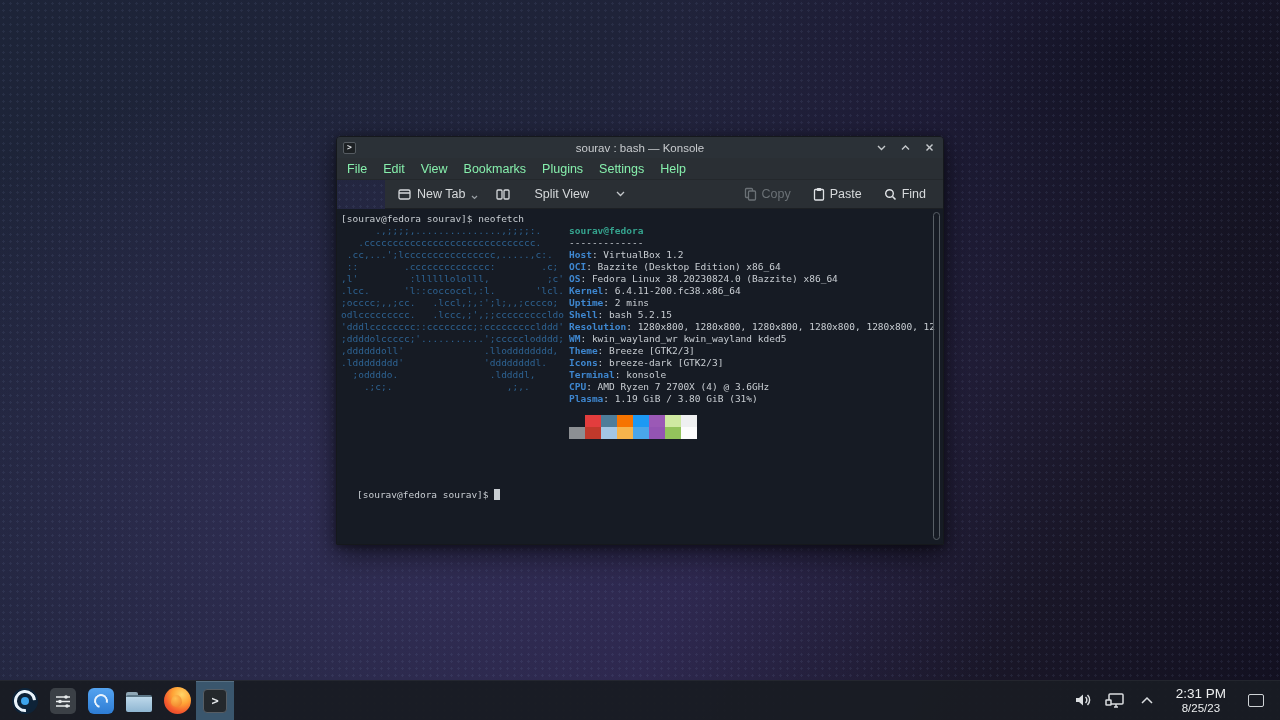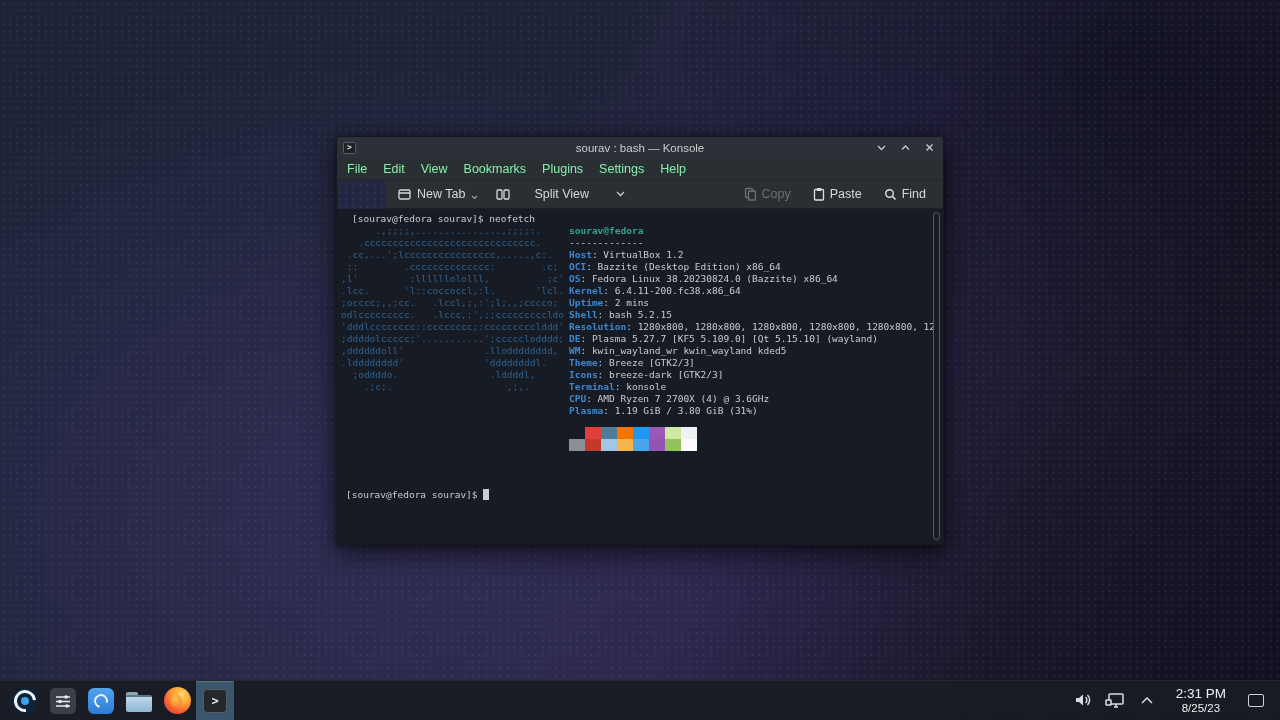--- a/index.html
+++ b/index.html
@@ -57,31 +57,31 @@
   .tb-right { margin-left:auto; display:flex; gap:12px; }
   .tiny-caret { margin-left:1px; margin-top:7px; }
 
   
   .terminal {
     position:relative; flex:1 1 auto; background:#161b24; overflow:hidden;
     font-family:"DejaVu Sans Mono", monospace; font-size:9.5px; line-height:12px;
     color:#c9ced3;
   }
   .terminal pre, .terminal .line { font:inherit; white-space:pre; }
-  .cmd-line { position:absolute; left:15px; top:4px; }
+  .cmd-line { position:absolute; left:4px; top:4px; }
   .ascii-art { position:absolute; left:4px; top:16px; color:#2d6291; }
   .nf-info { position:absolute; left:232px; top:16px; width:366px; overflow:hidden; }
   .nf-title { color:#35a38e; font-weight:bold; }
   .nf-sep { color:#c9ced3; }
   .nf-line { white-space:pre; height:12px; overflow:hidden; }
   .nf-label { color:#3e87d0; font-weight:bold; }
   .palette { margin-top:10px; }
   .palette .prow { display:flex; height:12px; }
   .palette .block { width:16px; height:12px; }
-  .prompt-line { position:absolute; left:9px; top:280px; display:flex; align-items:flex-start; }
+  .prompt-line { position:absolute; left:20px; top:280px; display:flex; align-items:flex-start; }
   .cursor { display:inline-block; width:6px; height:11px; background:#c9ced3; margin-left:5px; }
   .scrollbar {
     position:absolute; right:3px; top:3px; bottom:4px; width:7px;
     border:1px solid #585f66; border-radius:4px; background:transparent;
   }
 
   
   .taskbar {
     position:absolute; left:0; bottom:0; width:1280px; height:40px;
     background:rgba(25,28,35,0.96); border-top:1px solid rgba(255,255,255,0.05);
@@ -234,21 +234,20 @@
         <div class="nf-line nf-title">sourav@fedora</div>
         <div class="nf-line nf-sep">-------------</div>
         <div id="nf-entries">
             <div class="nf-line"><span class="nf-label">Host</span><span>: VirtualBox 1.2</span></div>
             <div class="nf-line"><span class="nf-label">OCI</span><span>: Bazzite (Desktop Edition) x86_64</span></div>
             <div class="nf-line"><span class="nf-label">OS</span><span>: Fedora Linux 38.20230824.0 (Bazzite) x86_64</span></div>
             <div class="nf-line"><span class="nf-label">Kernel</span><span>: 6.4.11-200.fc38.x86_64</span></div>
             <div class="nf-line"><span class="nf-label">Uptime</span><span>: 2 mins</span></div>
             <div class="nf-line"><span class="nf-label">Shell</span><span>: bash 5.2.15</span></div>
             <div class="nf-line"><span class="nf-label">Resolution</span><span>: 1280x800, 1280x800, 1280x800, 1280x800, 1280x800, 1280</span></div>
-            <div class="nf-line"><span class="nf-label">DE</span><span>: Plasma 5.27.7 [KF5 5.109.0] [Qt 5.15.10] (wayland)</span></div>
             <div class="nf-line"><span class="nf-label">WM</span><span>: kwin_wayland_wr kwin_wayland kded5</span></div>
             <div class="nf-line"><span class="nf-label">Theme</span><span>: Breeze [GTK2/3]</span></div>
             <div class="nf-line"><span class="nf-label">Icons</span><span>: breeze-dark [GTK2/3]</span></div>
             <div class="nf-line"><span class="nf-label">Terminal</span><span>: konsole</span></div>
             <div class="nf-line"><span class="nf-label">CPU</span><span>: AMD Ryzen 7 2700X (4) @ 3.6GHz</span></div>
             <div class="nf-line"><span class="nf-label">Plasma</span><span>: 1.19 GiB / 3.80 GiB (31%)</span></div>
           </div>
         <div class="palette">
           <div class="prow" id="prow1">
               <span class="block" style="background: rgb(22, 27, 36);"></span>

